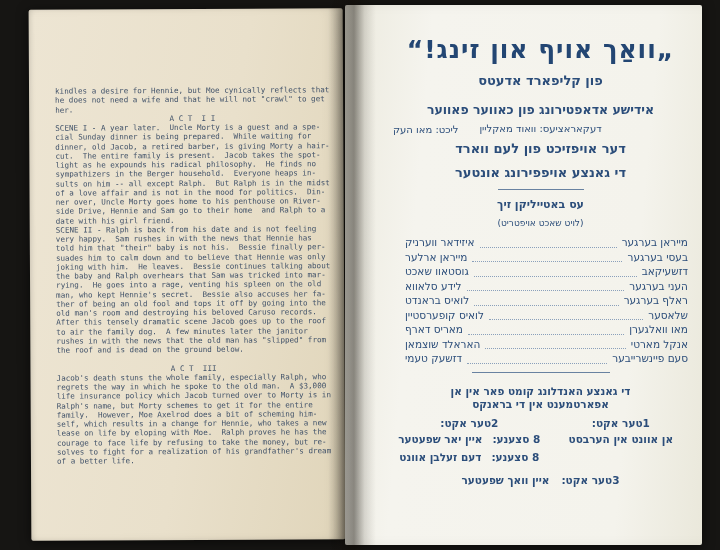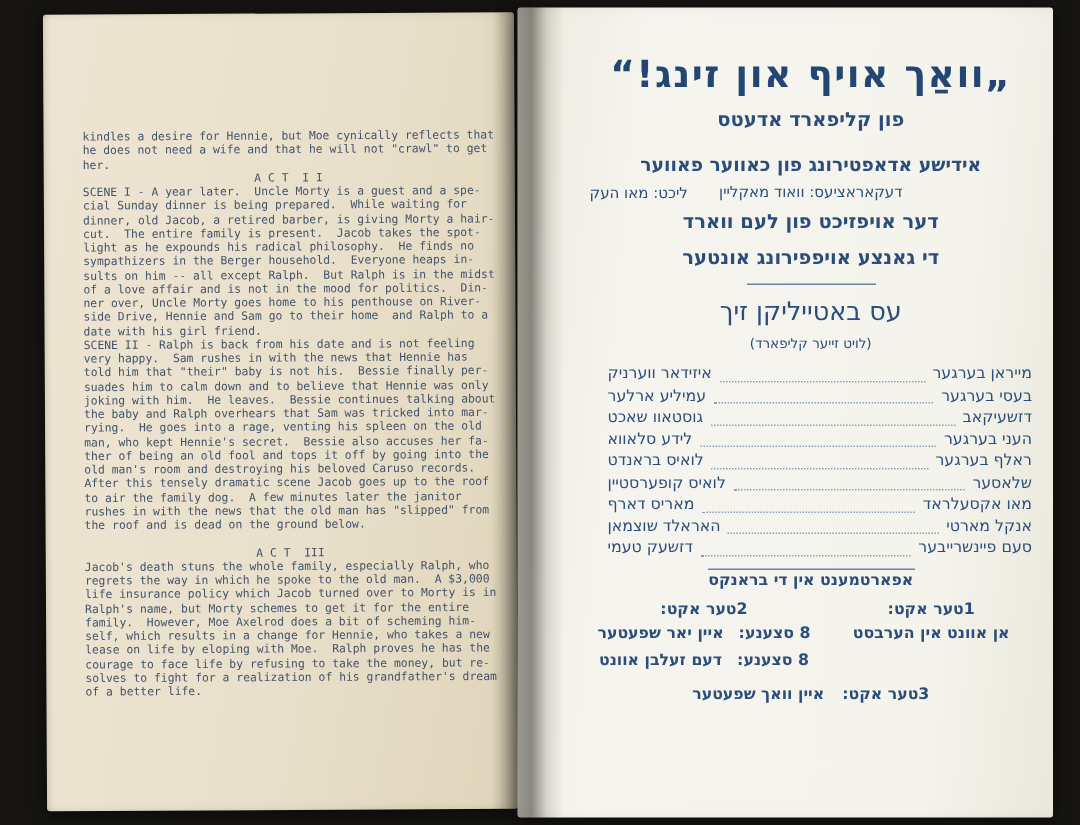--- a/index.html
+++ b/index.html
@@ -31,21 +31,21 @@
   .epigraph{margin-top:12px;font-size:9px;color:#355782;}
   .credit{margin-top:7px;font-size:12.5px;font-weight:bold;text-align:center;}
   .credit.first{margin-top:14px;}
   .tech-row{margin-top:6px;font-size:10px;position:relative;height:13px;}
   .tech-row .light{position:absolute;left:4px;top:1px;}
   .sup{margin-top:5px;font-size:13px;font-weight:bold;}
   .sup.first{margin-top:9px;}
   .divider{height:1px;background:#3a5c87;opacity:.75;}
   .divider.d1{width:86px;margin:9px auto 0;}
   .divider.d2{width:138px;margin:5px auto 0;}
-  .cast-heading{margin-top:8px;font-size:17px;font-weight:normal;}
+  .cast-heading{margin-top:8px;font-size:11px;font-weight:bold;}
   .cast-note{margin-top:7px;font-size:9px;}
   .cast-list{margin-top:8px;padding:0 4px 0 16px;}
   .cast-row{display:flex;height:14.5px;font-size:10.5px;}
   .cast-row .leader{flex:1;border-bottom:1px dotted #8aa0bb;
     align-self:flex-end;margin:0 5px 3px 5px;}
   .setting{font-size:10.5px;font-weight:bold;}
   .setting.s1{margin-top:12px;}
   .setting.s2{margin-top:1px;}
   .acts-row{display:flex;margin-top:7px;font-size:10.5px;font-weight:bold;}
   .act1{width:47%;}
@@ -122,34 +122,34 @@
         <span class="deco">דעקאראציעס: וואוד מאקליין</span>
         <span class="light">ליכט: מאו העק</span>
       </div>
 
       <div class="sup">דער אויפזיכט פון לעם ווארד</div>
       <div class="sup first">די גאנצע אויפפירונג אונטער</div>
 
       <div class="divider d1"></div>
 
       <div class="cast-heading">עס באטייליקן זיך</div>
-      <div class="cast-note">(לויט זייער קליפארד)</div>
+      <div class="cast-note">(לויט שאכט אויפטריט)</div>
 
       <div class="cast-list">
 
           <div class="cast-row">
             <span>מייראן בערגער</span>
             <span class="leader"></span>
             <span>איזידאר ווערניק</span>
           </div>
 
           <div class="cast-row">
             <span>בעסי בערגער</span>
             <span class="leader"></span>
-            <span>עמיליע ארלער</span>
+            <span>מייראן ארלער</span>
           </div>
 
           <div class="cast-row">
             <span>דזשעיקאב</span>
             <span class="leader"></span>
             <span>גוסטאוו שאכט</span>
           </div>
 
           <div class="cast-row">
             <span>העני בערגער</span>
@@ -163,40 +163,41 @@
             <span>לואיס בראנדט</span>
           </div>
 
           <div class="cast-row">
             <span>שלאסער</span>
             <span class="leader"></span>
             <span>לואיס קופערסטיין</span>
           </div>
 
           <div class="cast-row">
-            <span>מאו אקסעלראד</span>
+            <span>מאו וואלגערן</span>
             <span class="leader"></span>
             <span>מאריס דארף</span>
           </div>
 
           <div class="cast-row">
             <span>אנקל מארטי</span>
             <span class="leader"></span>
             <span>האראלד שוצמאן</span>
           </div>
 
           <div class="cast-row">
             <span>סעם פיינשרייבער</span>
             <span class="leader"></span>
             <span>דזשעק טעמי</span>
           </div>
         </div>
 
       <div class="divider d2"></div>
 
+      <div class="setting s1">די גאנצע האנדלונג קומט פאר אין אן</div>
       <div class="setting s2">אפארטמענט אין די בראנקס</div>
 
       <div class="acts-row">
         <div class="act1">
           <span class="act-label">1טער אקט:</span>
           <span class="act-desc">אן אוונט אין הערבסט</span>
         </div>
         <div class="act2">
           <span class="act-label">2טער אקט:</span>
           <div class="scene-row">

